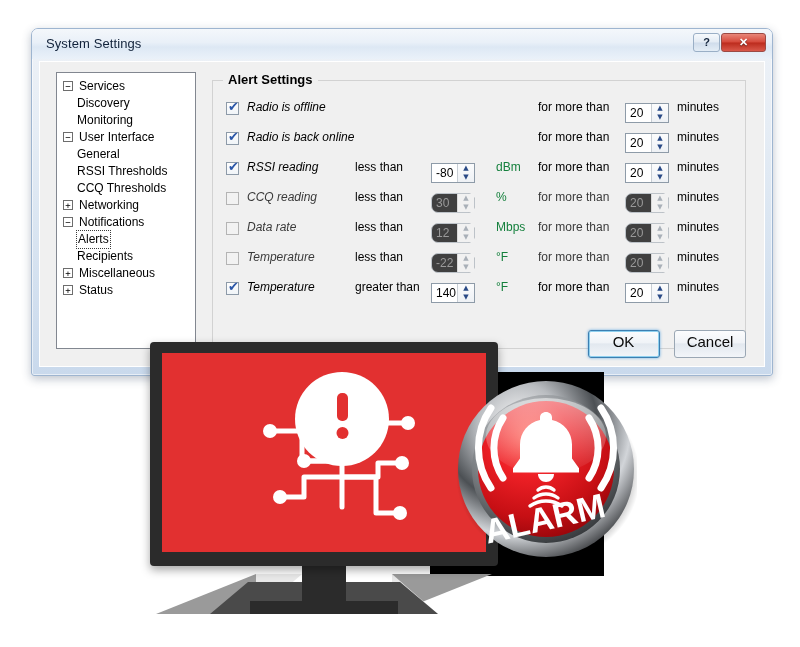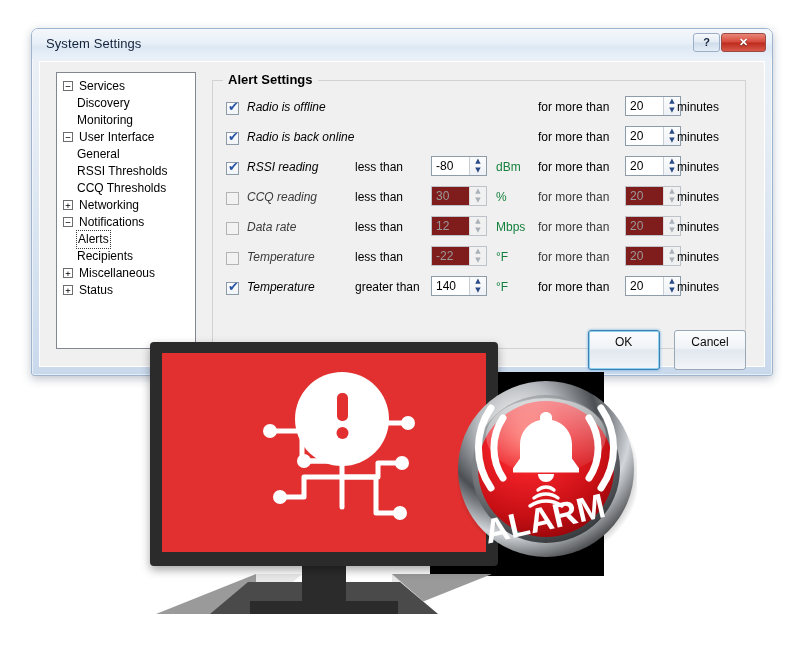--- a/index.html
+++ b/index.html
@@ -204,31 +204,32 @@
     position: absolute;
     left: 142px;
     top: 5px;
     font-size: 12px;
     color: #000;
     white-space: nowrap;
   }
 
   .spin {
     position: absolute;
-    width: 56px;
+    width: 44px;
     height: 20px;
-    top: 1px;
+    top: 8px;
     border: 1px solid #8e9ba8;
     background: #ffffff;
     box-sizing: border-box;
     text-decoration: underline;
   }
   .spin.disabled {
     border-color: #bdc3c9;
-    background: #7f1d1d;
+    background: #404040;
+    border-radius: 7px;
   }
   .spin .val {
     position: absolute;
     left: 4px;
     top: 2px;
     font-size: 12px;
     color: #000;
     white-space: nowrap;
   }
   .spin.disabled .val { color: #9a9a9a; }
@@ -288,24 +289,24 @@
   
   #dialog-buttons {
     position: absolute;
     right: 18px;
     bottom: 12px;
     height: 24px;
   }
   .dlg-btn {
     display: inline-block;
     width: 72px;
-    height: 40px;
+    height: 28px;
     line-height: 22px;
     text-align: center;
-    font-size: 12px;
+    font-size: 15px;
     color: #0a0a0a;
     border: 1px solid #9aa7b4;
     border-radius: 3px;
     box-sizing: border-box;
     background: linear-gradient(to bottom,#fbfcfd 0%, #f0f3f7 45%, #e2e8ef 50%, #f2f5f9 100%);
     margin-left: 10px;
     vertical-align: top;
   }
   #ok-button {
     border-color: #3c7fb1;

